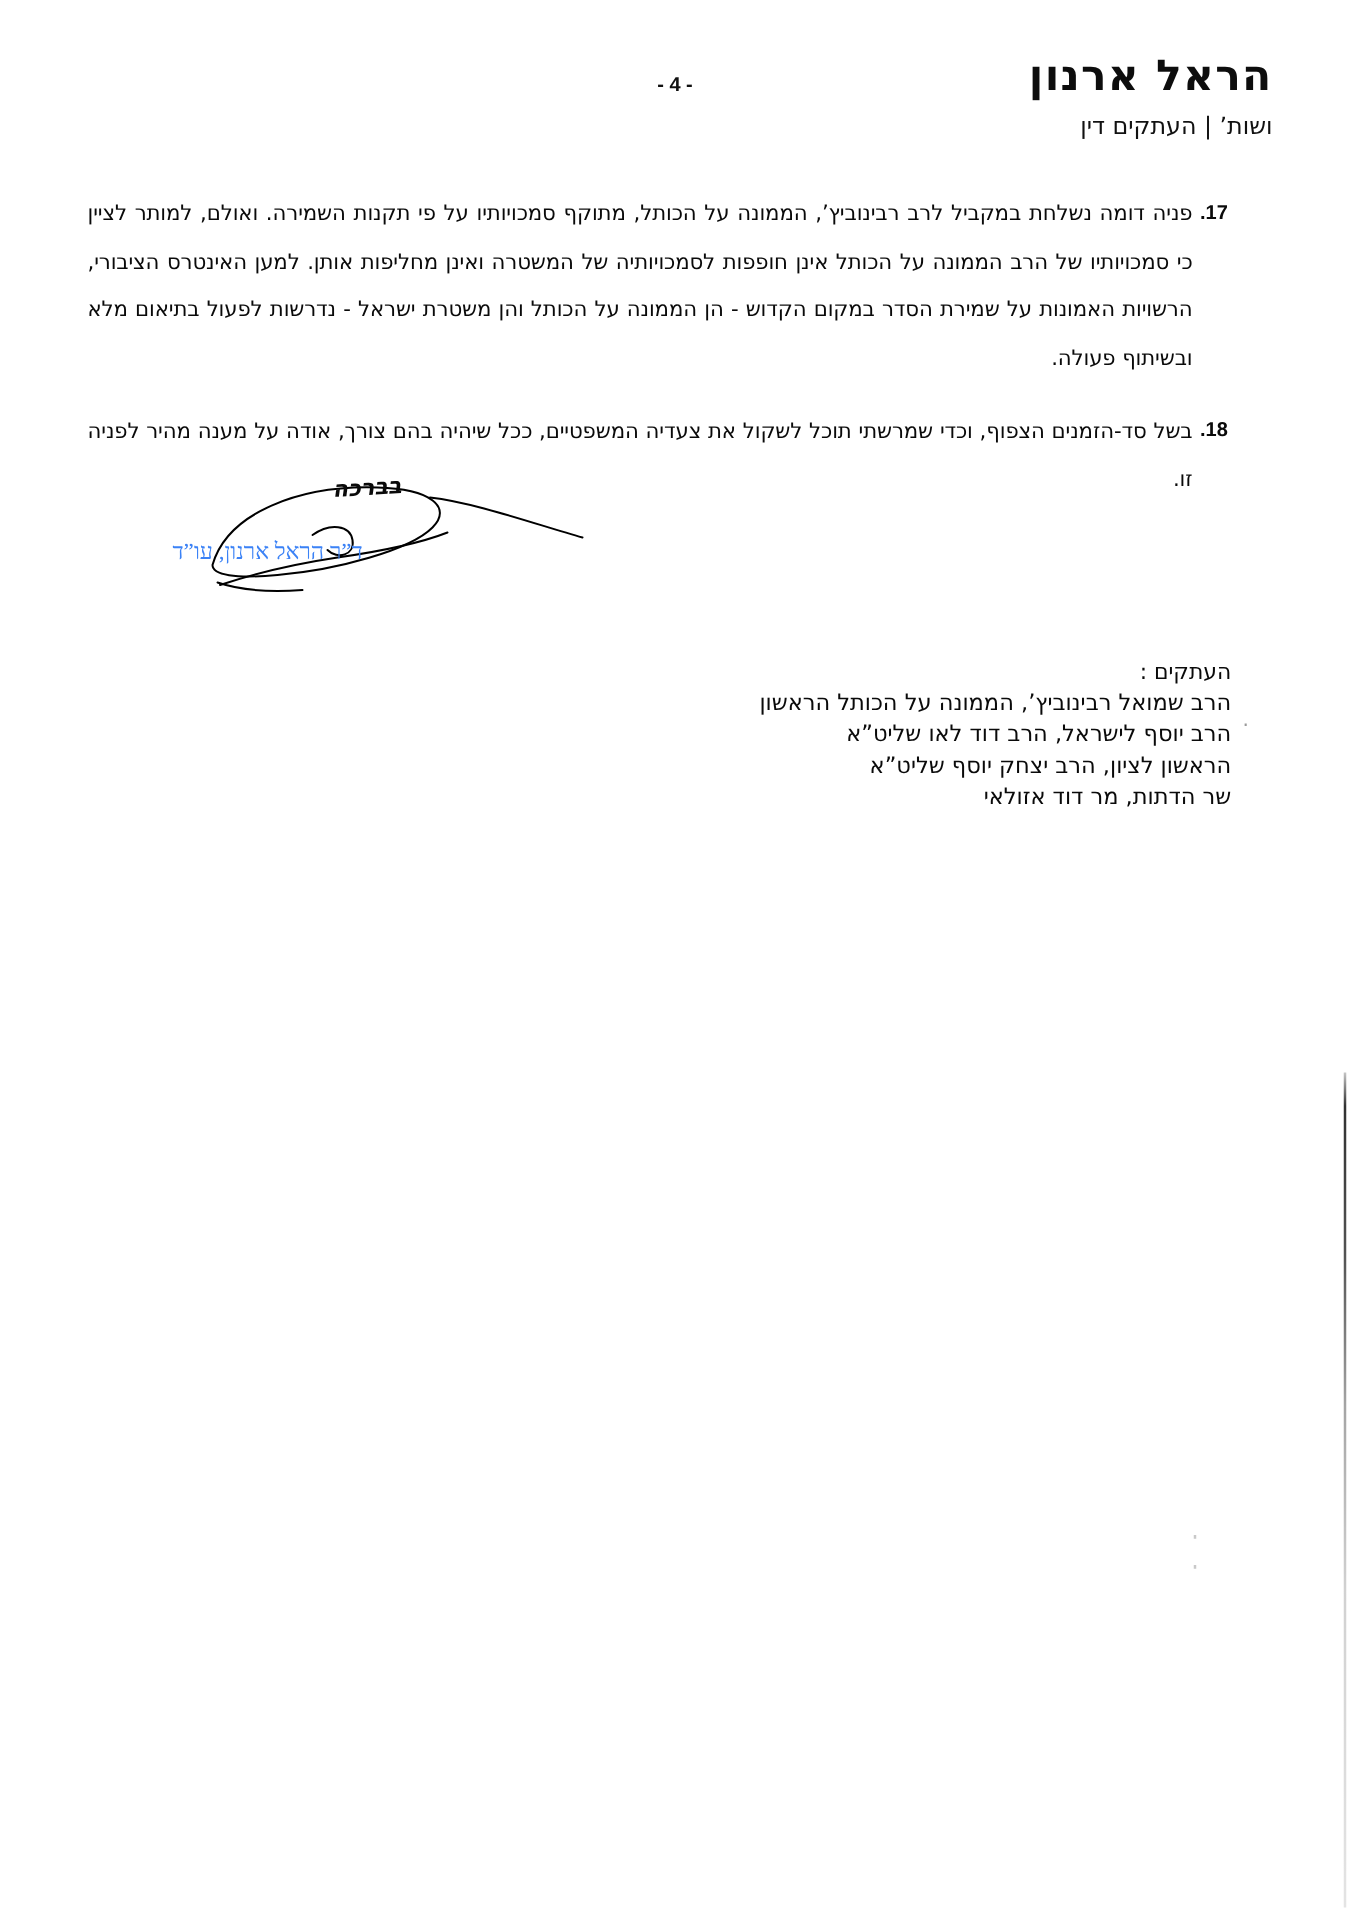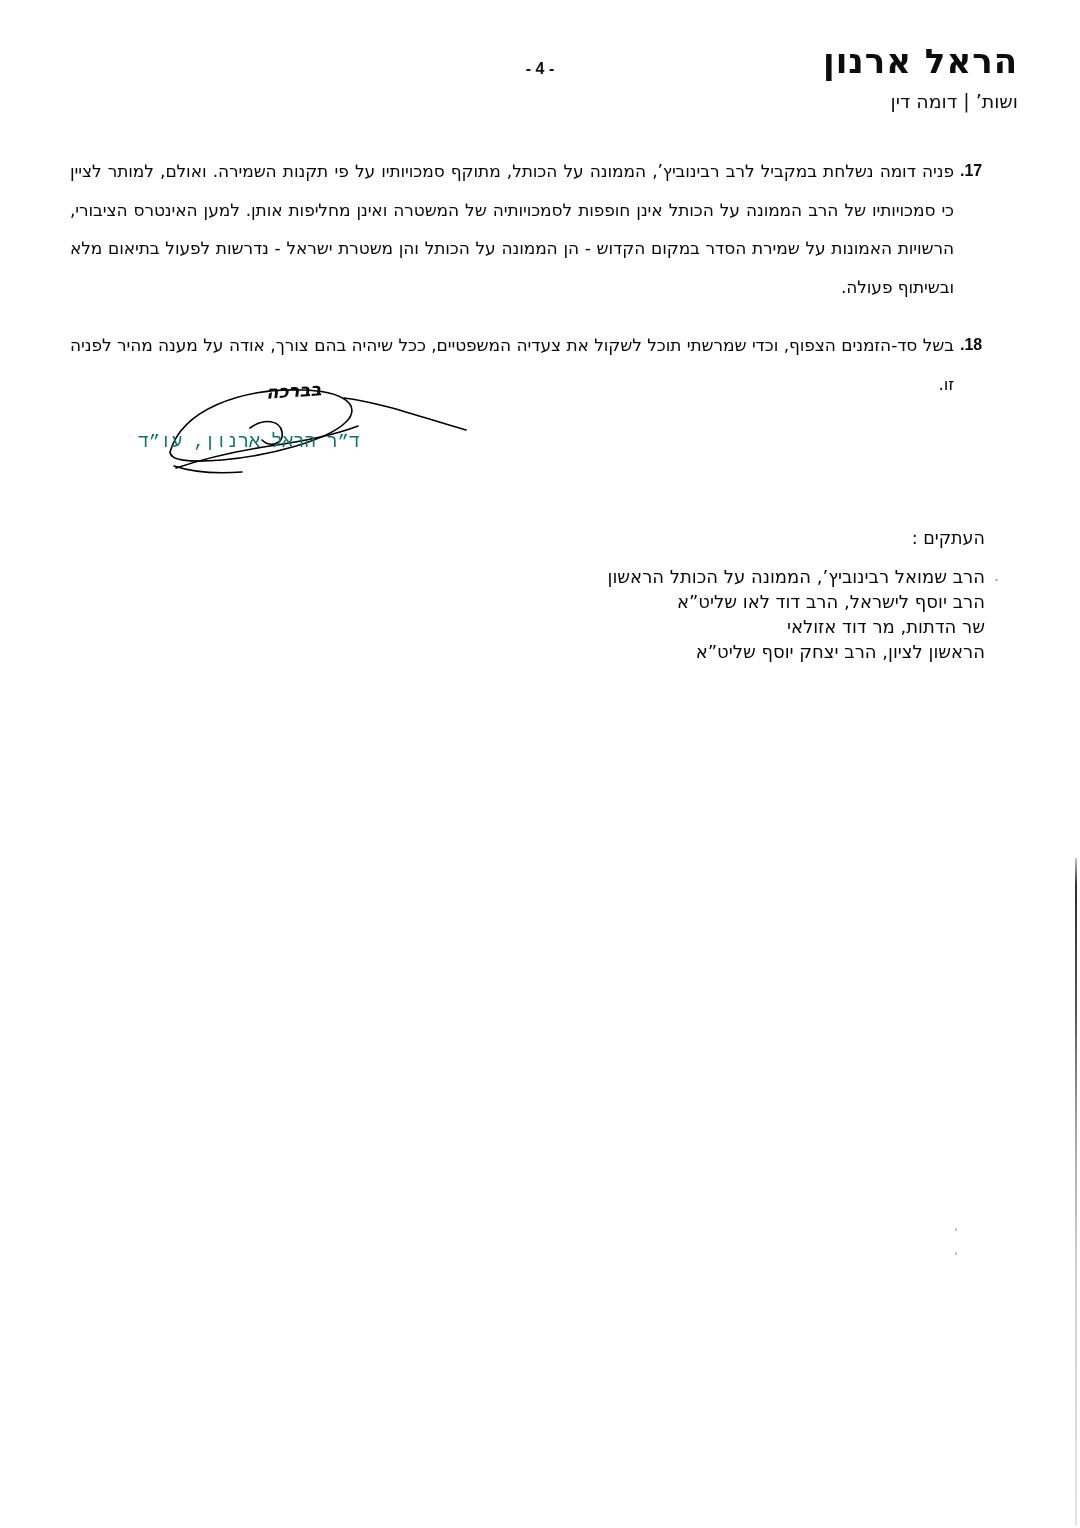--- a/index.html
+++ b/index.html
@@ -159,41 +159,41 @@
     font-style: italic;
     font-weight: 600;
     direction: rtl;
     transform: rotate(-3.5deg);
     color: #0a0a0a;
   }
   .sig-name {
     position: absolute;
     left: 8px;
     top: 52px;
-    font-family: Liberation Mono, monospace;
+    font-family: Liberation Serif, serif;
     font-size: 18.5px;
     direction: rtl;
     white-space: nowrap;
-    color: #0f766e;
+    color: #3b82f6;
   }
 
   
   .copies-block {
     position: absolute;
     top: 528px;
     right: 95px;
     direction: rtl;
     text-align: right;
   }
   .copies-title {
     font-family: "DejaVu Sans", "Liberation Sans", sans-serif;
     font-size: 17.5px;
     font-weight: 400;
     color: #0a0a0a;
-    margin-bottom: 16px;
+    margin-bottom: 2px;
     white-space: nowrap;
   }
   .copies-list {
     list-style: none;
     margin: 0;
     padding: 0;
   }
   .copies-list li {
     font-family: "DejaVu Sans", "Liberation Sans", sans-serif;
     font-size: 18px;
@@ -238,21 +238,21 @@
 
 <div class="page">
 
   <div class="letterhead">
 
 
     <div class="page-number">- 4 -</div>
 
     <div class="brand-he">
       <div class="brand-he-name">הראל ארנון</div>
-      <div class="brand-he-sub">ושות’  |  דומה דין</div>
+      <div class="brand-he-sub">ושות’  |  העתקים דין</div>
     </div>
 
   </div>
 
   <div class="body-block">
 
     <div class="clause">
       <div class="clause-number">.17</div>
       <div class="clause-body">פניה דומה נשלחת במקביל לרב רבינוביץ’, הממונה על הכותל, מתוקף סמכויותיו על פי תקנות השמירה. ואולם, למותר לציין כי סמכויותיו של הרב הממונה על הכותל אינן חופפות לסמכויותיה של המשטרה ואינן מחליפות אותן.  למען האינטרס הציבורי, הרשויות האמונות על שמירת הסדר במקום הקדוש - הן הממונה על הכותל והן משטרת ישראל - נדרשות לפעול בתיאום מלא ובשיתוף פעולה.</div>
     </div>
@@ -283,22 +283,22 @@
   </div>
 
   <div class="copies-block">
     <div class="copies-title">העתקים :</div>
 
     <span class="copies-marker">.</span>
 
     <ul class="copies-list">
       <li>הרב שמואל רבינוביץ’, הממונה על הכותל הראשון</li>
       <li>הרב יוסף לישראל, הרב דוד לאו שליט”א</li>
+      <li>הראשון לציון, הרב יצחק יוסף שליט”א</li>
       <li>שר הדתות, מר דוד אזולאי</li>
-      <li>הראשון לציון, הרב יצחק יוסף שליט”א</li>
     </ul>
   </div>
 
   <div class="scan-line"></div>
   <div class="scan-speck" style="left:955px; top:1228px;"></div>
   <div class="scan-speck" style="left:955px; top:1252px;"></div>
 
 </div>
 
 </body></html>

